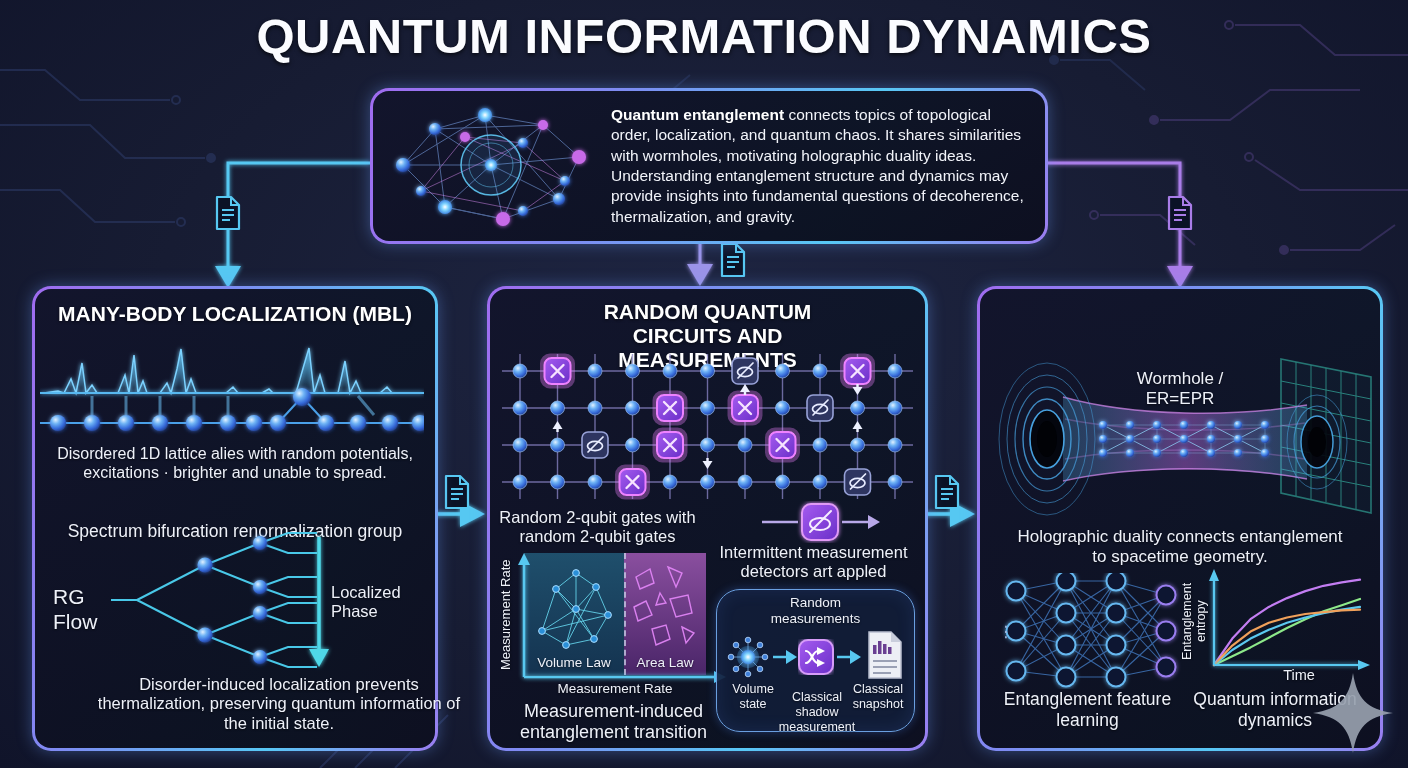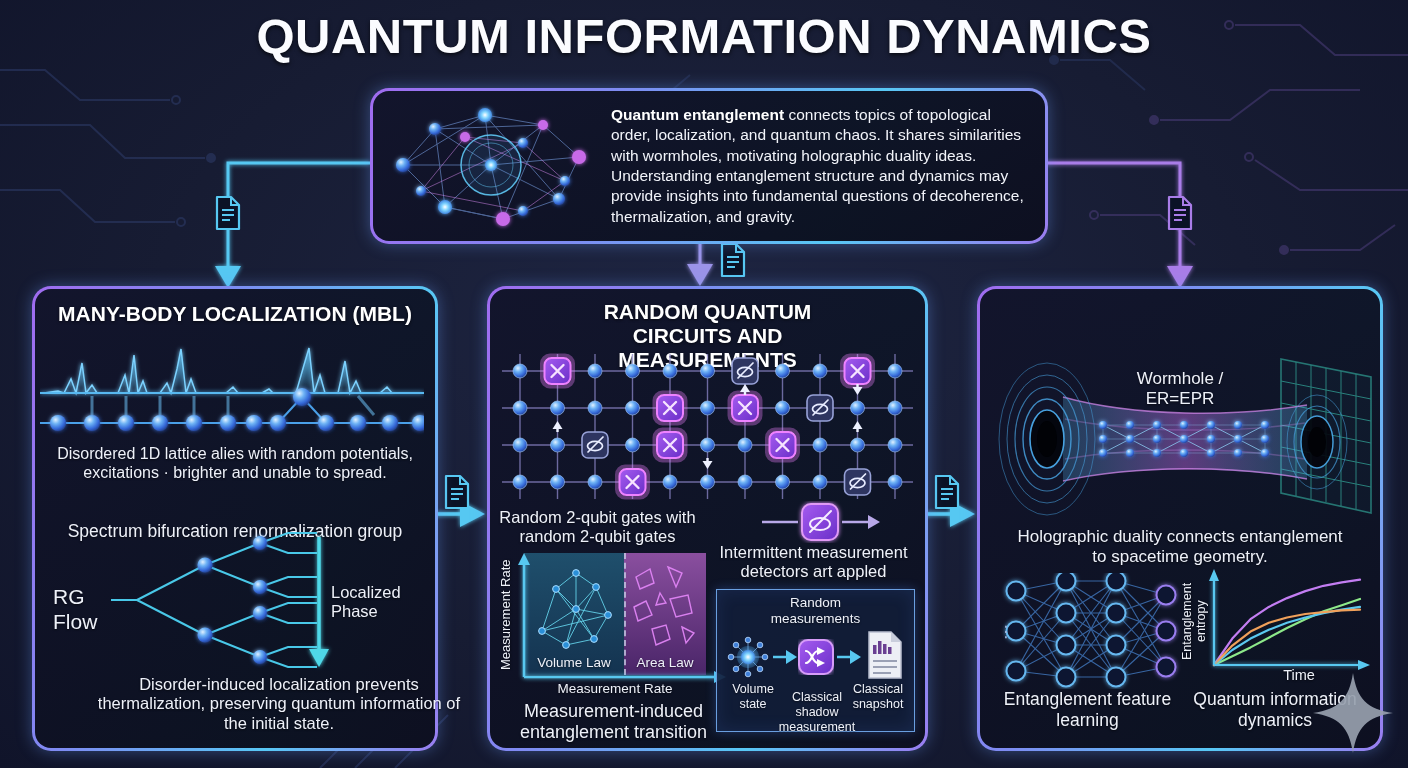--- a/index.html
+++ b/index.html
@@ -415,21 +415,21 @@
             <line x1="12" y1="126" x2="12" y2="12"></line>
               <line x1="12" y1="126" x2="204" y2="126"></line>
           </g>
           <polygon points="6,14 18,14 12,2" fill="#58c8f0"></polygon>
           <polygon points="202,120 202,132 214,126" fill="#58c8f0"></polygon>
         </svg>
         <div class="cap" style="top:130px;left:28px;width:182px;font-size:13.5px;">Measurement Rate</div>
         <div class="cap" style="top:150px;left:-4px;width:243px;font-size:18px;">Measurement-induced entanglement transition</div>
       </div>
 
-      <div class="abs" style="left:226px;top:300px;width:197px;height:141px;border:1.5px solid #6a9fe0;border-radius:0;background:rgba(17,29,56,.92);box-shadow:0 0 10px rgba(80,140,255,.3), inset 0 0 18px rgba(80,140,255,.12);">
+      <div class="abs" style="left:226px;top:300px;width:197px;height:141px;border:1.5px solid #6a9fe0;border-radius:24px;background:rgba(17,29,56,.92);box-shadow:0 0 10px rgba(80,140,255,.3), inset 0 0 18px rgba(80,140,255,.12);">
         <div class="cap" style="top:5px;left:0;width:100%;font-size:13.5px;">
           <span style="display:inline-block;max-width:120px;">Random measurements</span>
         </div>
         <svg class="abs" style="left:8px;top:44px;" width="46" height="46" viewBox="0 0 46 46">
           <g stroke="#7fb8f0" stroke-width="1" opacity=".7">
             <line x1="23" y1="23" x2="23" y2="6"></line>
               <line x1="23" y1="23" x2="35" y2="11"></line>
               <line x1="23" y1="23" x2="40" y2="23"></line>
             <line x1="23" y1="23" x2="35" y2="35"></line>
               <line x1="23" y1="23" x2="23" y2="40"></line>

